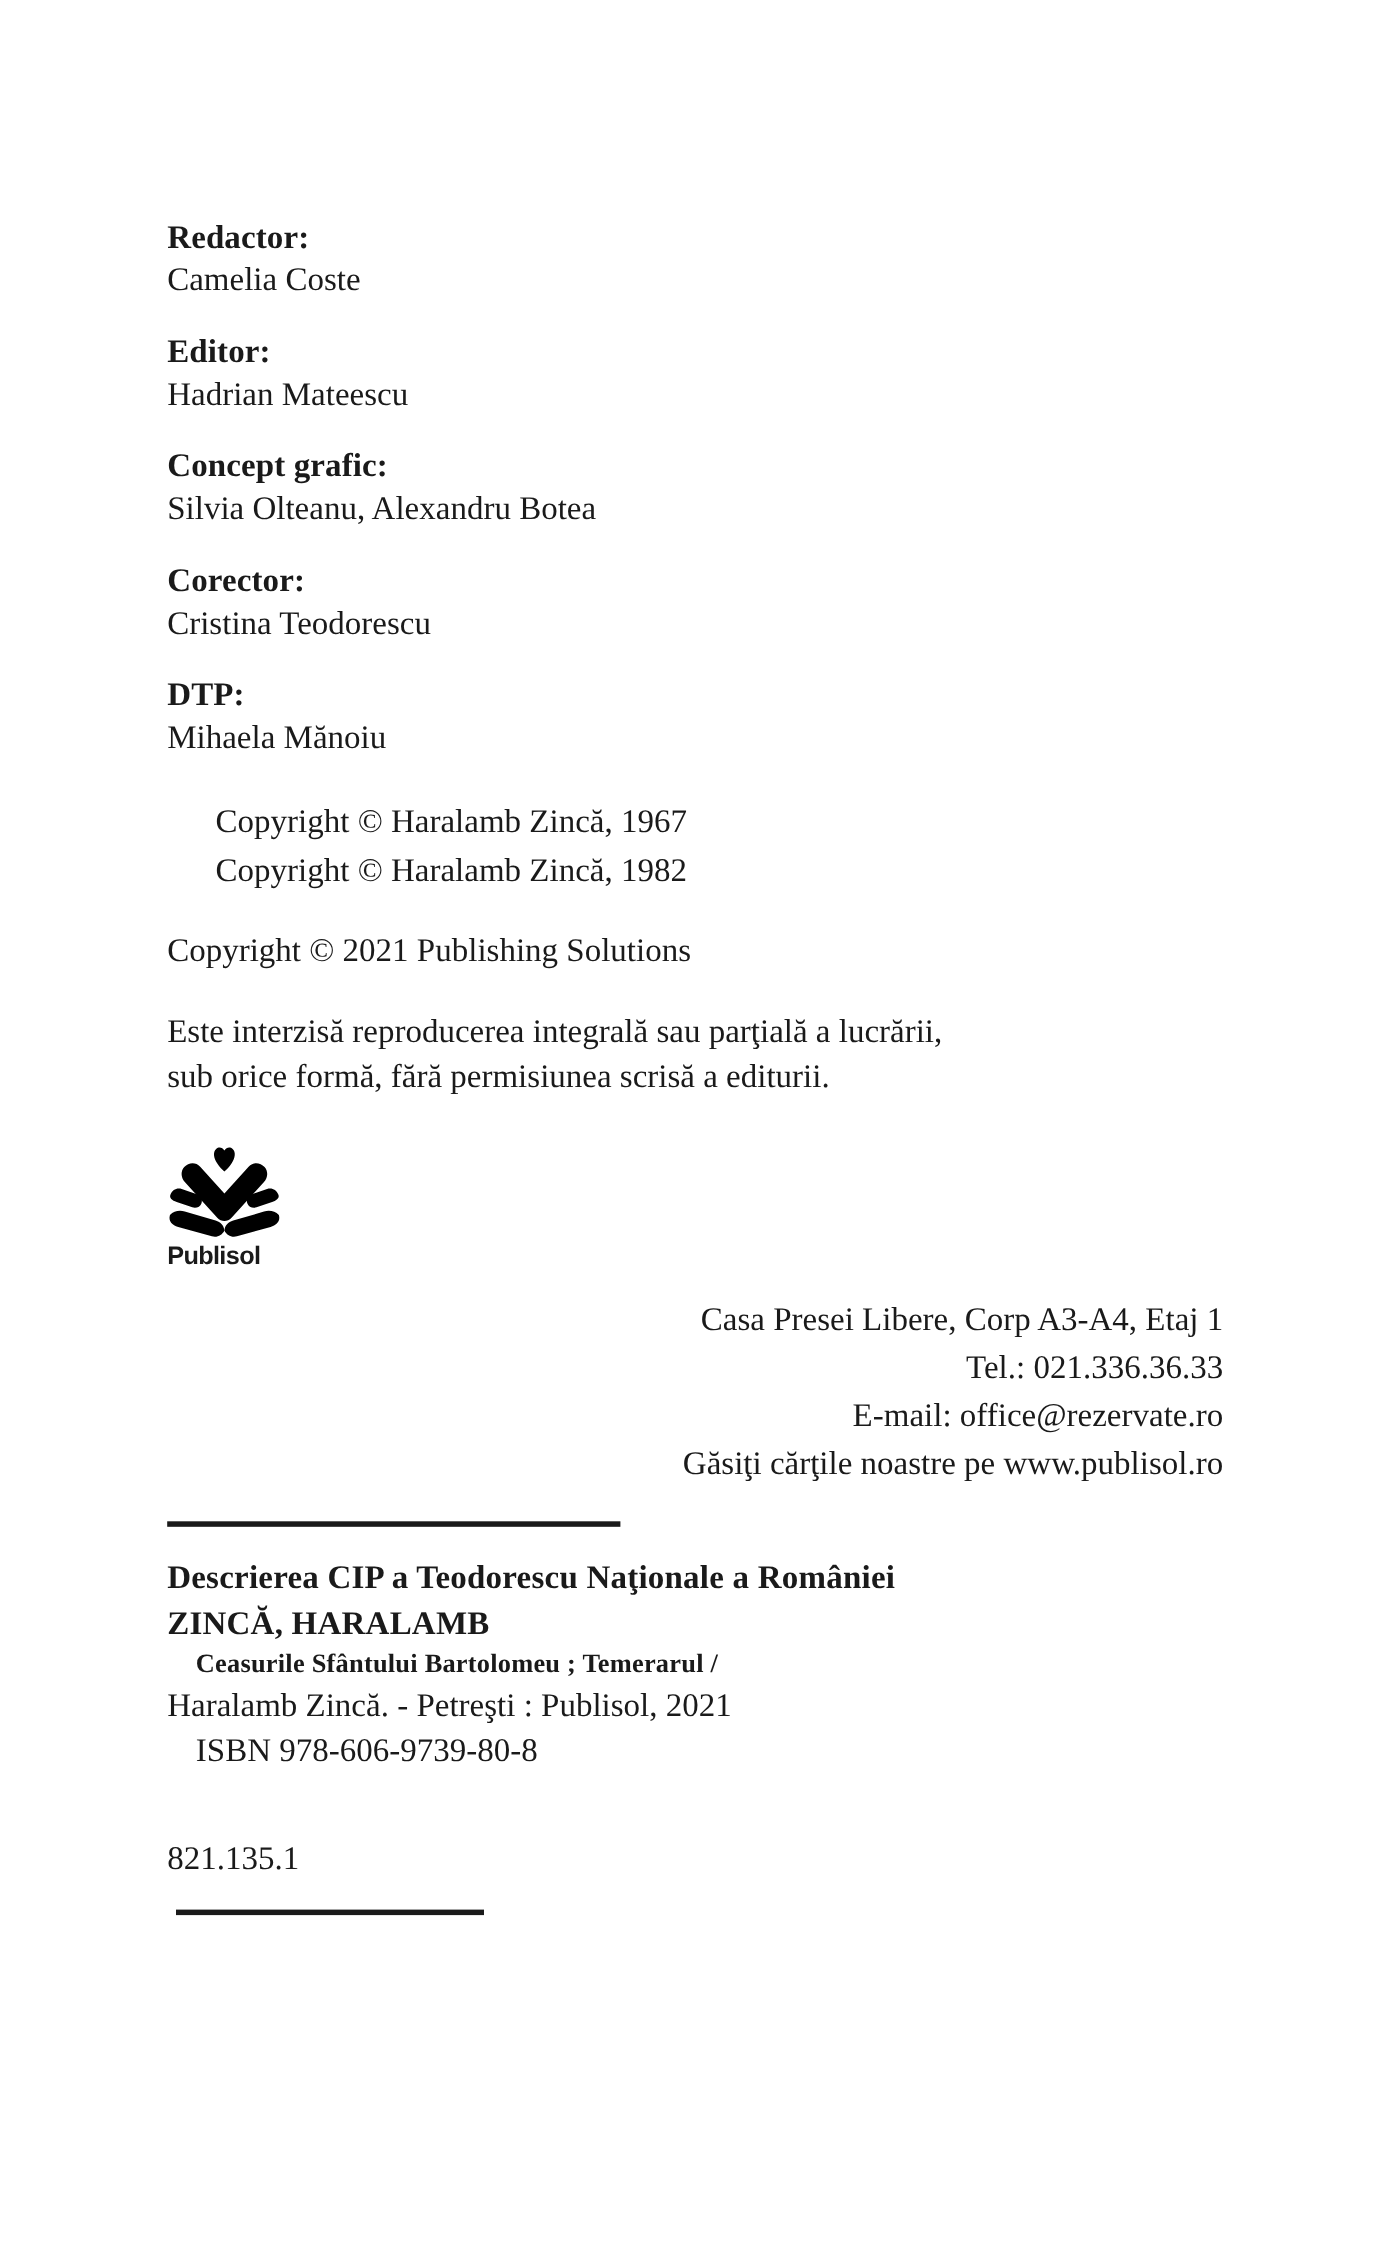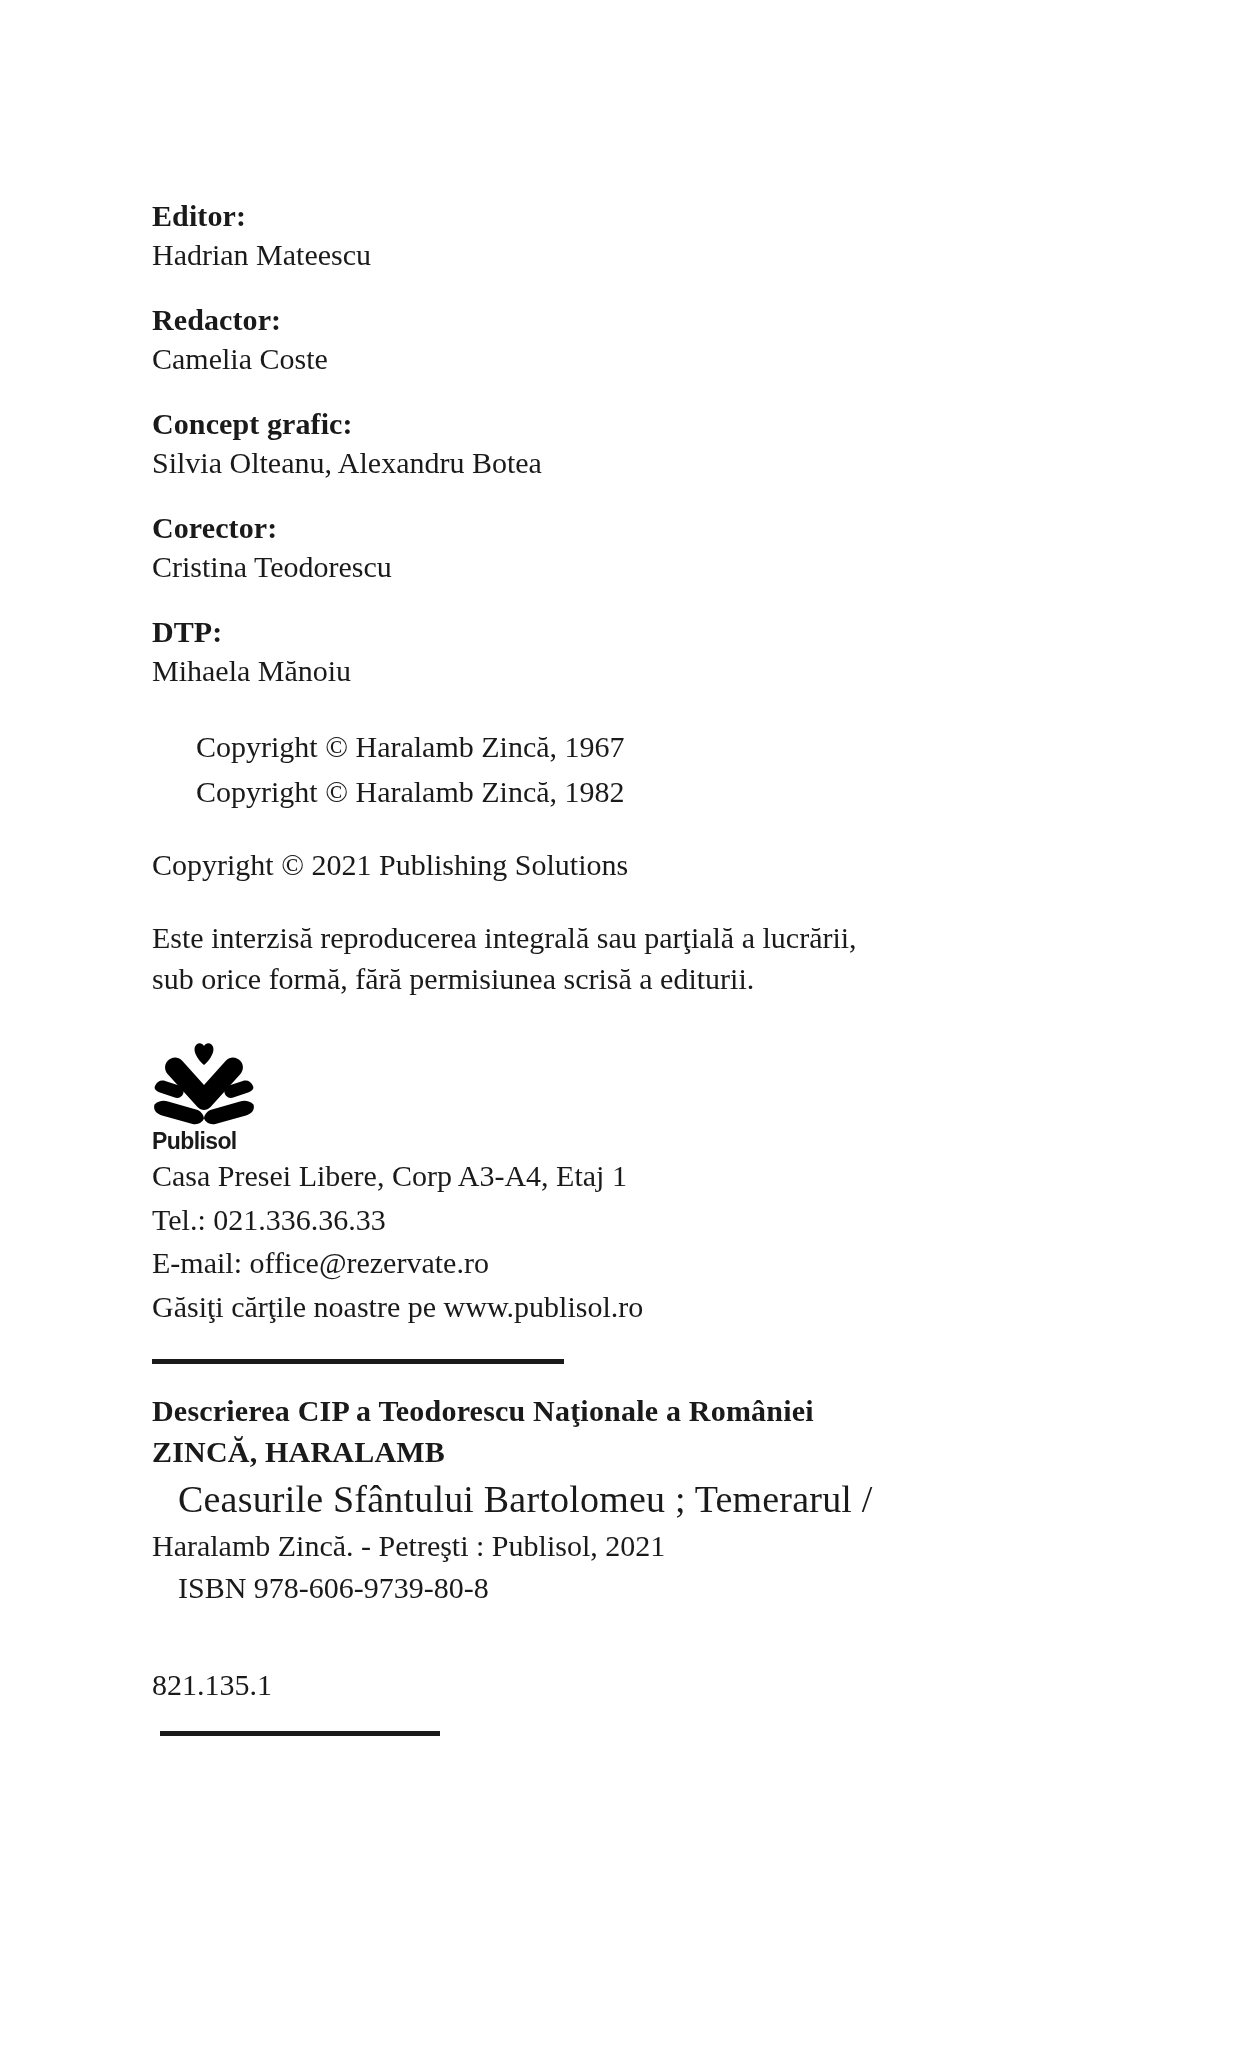--- a/index.html
+++ b/index.html
@@ -86,21 +86,22 @@
   }
   .logo-word {
     display: block;
     width: 112px;
     height: 26px;
     margin-top: 2px;
   }
 
   
   .contact {
-    margin-top: 0;
+    margin-top: 24px;
+    text-align: right;
   }
   .contact-line {
     font-size: 30px;
     line-height: 1.46;
   }
 
   
   .rule-top {
     width: 412px;
     height: 5px;
@@ -123,22 +124,22 @@
     line-height: 1.38;
     letter-spacing: 0.2px;
   }
   .cip-author {
     font-weight: bold;
     font-size: 30px;
     line-height: 1.38;
     letter-spacing: 0.2px;
   }
   .cip-title {
-    font-weight: normal;
-    font-size: 38px;
+    font-weight: bold;
+    font-size: 24px;
     line-height: 1.38;
     margin-left: 26px;
     letter-spacing: 0.2px;
   }
   .cip-imprint {
     font-size: 30px;
     line-height: 1.38;
   }
   .cip-isbn {
     font-size: 30px;
@@ -151,27 +152,27 @@
     margin-top: 56px;
   }
 </style>
 </head>
 <body>
 
 <div class="page">
   <div class="content">
 
     <div class="credit-block">
+      <div class="credit-role">Redactor:</div>
+      <div class="credit-name">Camelia Coste</div>
+    </div>
+
+    <div class="credit-block">
       <div class="credit-role">Editor:</div>
       <div class="credit-name">Hadrian Mateescu</div>
-    </div>
-
-    <div class="credit-block">
-      <div class="credit-role">Redactor:</div>
-      <div class="credit-name">Camelia Coste</div>
     </div>
 
     <div class="credit-block">
       <div class="credit-role">Concept grafic:</div>
       <div class="credit-name">Silvia Olteanu, Alexandru Botea</div>
     </div>
 
     <div class="credit-block">
       <div class="credit-role">Corector:</div>
       <div class="credit-name">Cristina Teodorescu</div>

